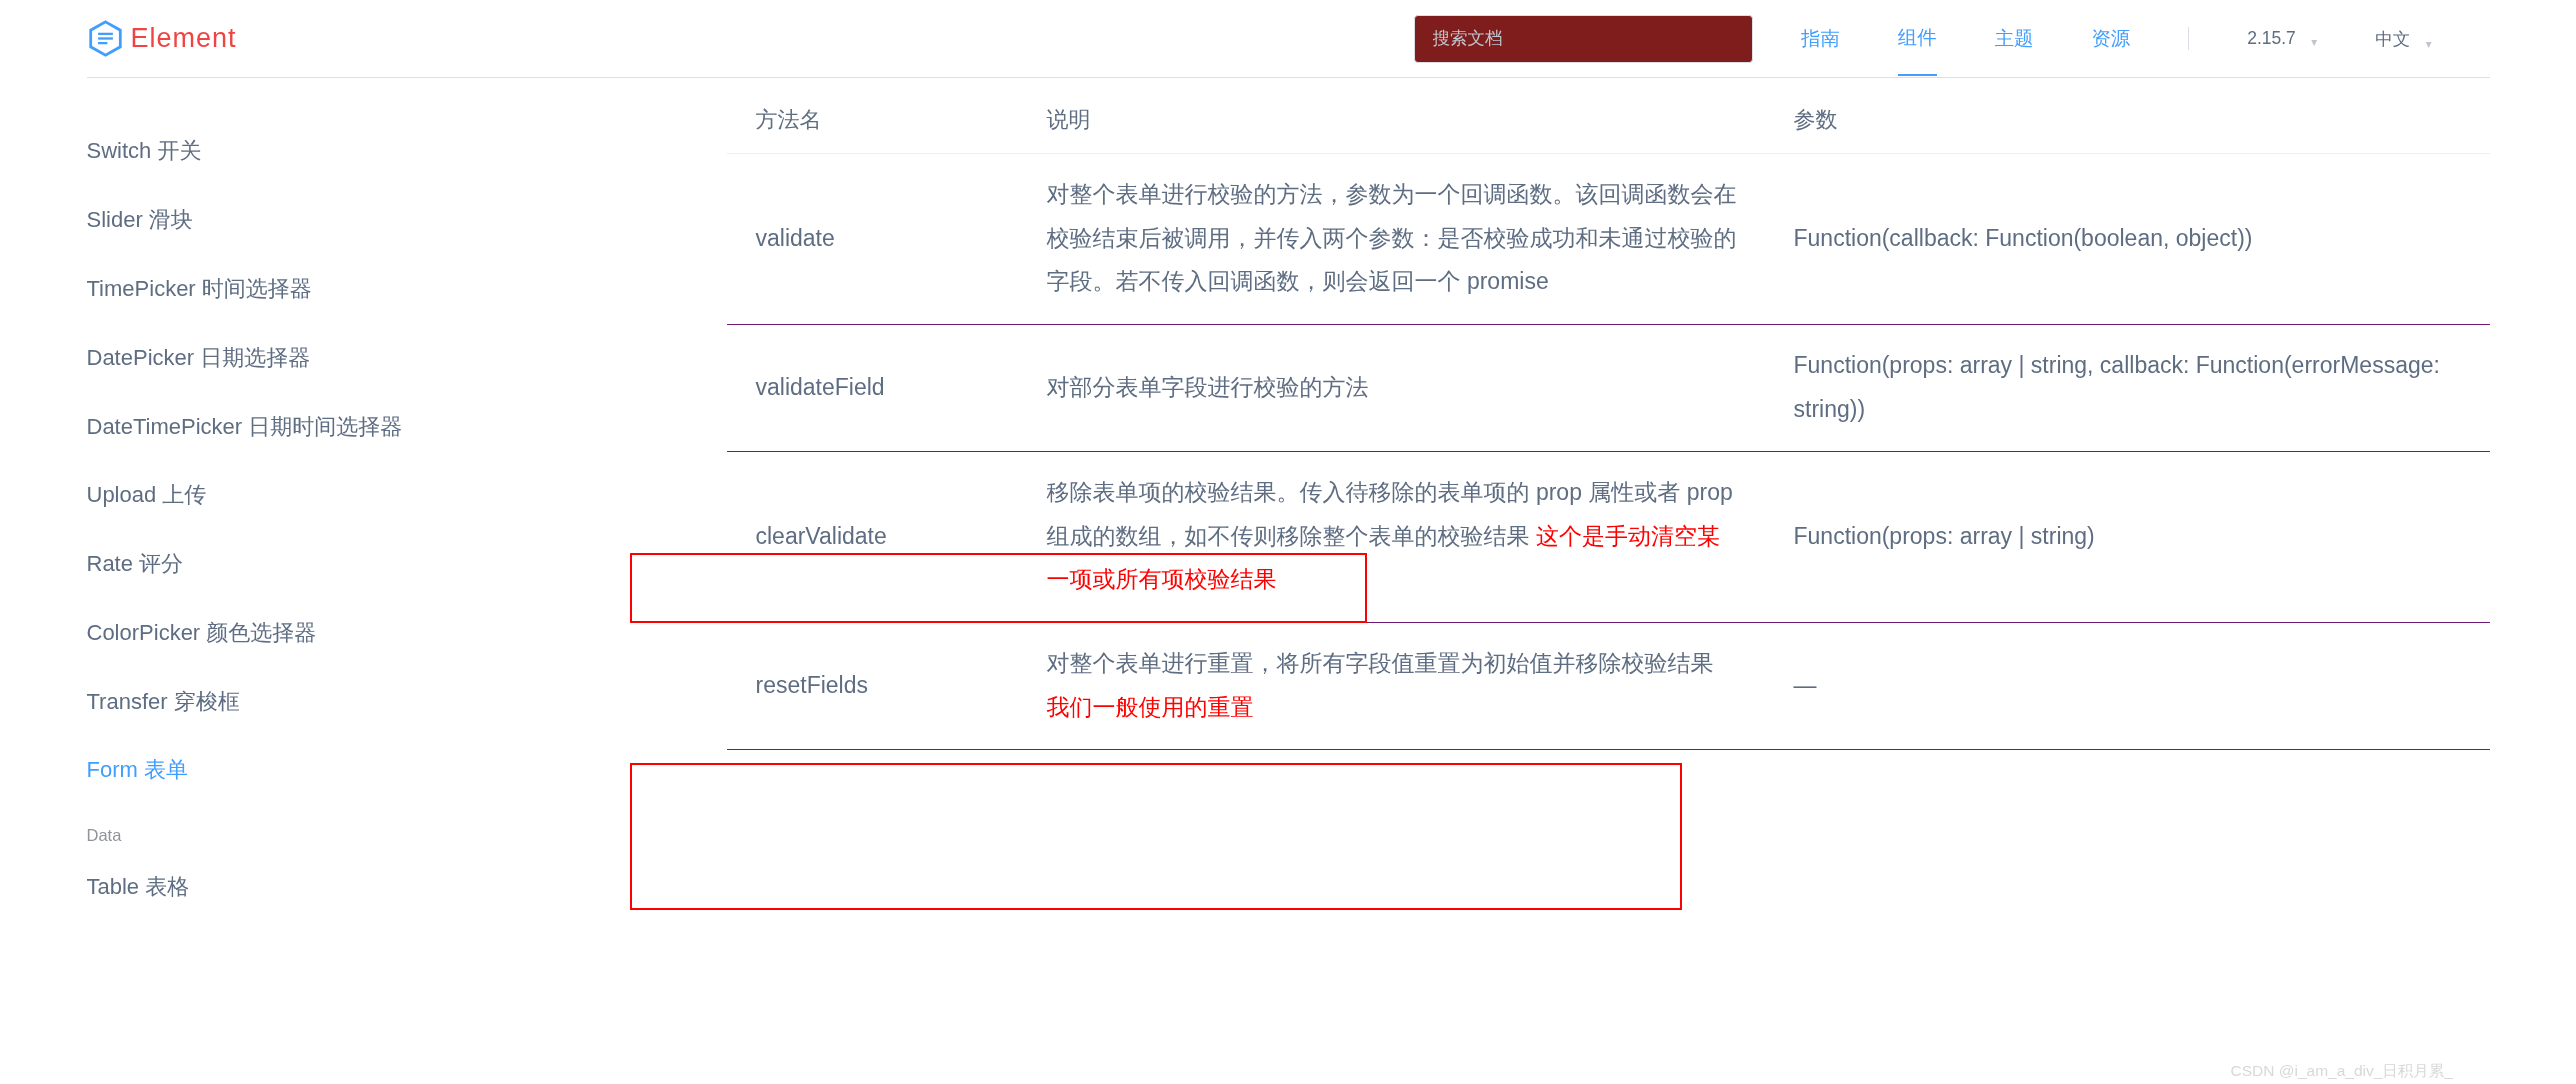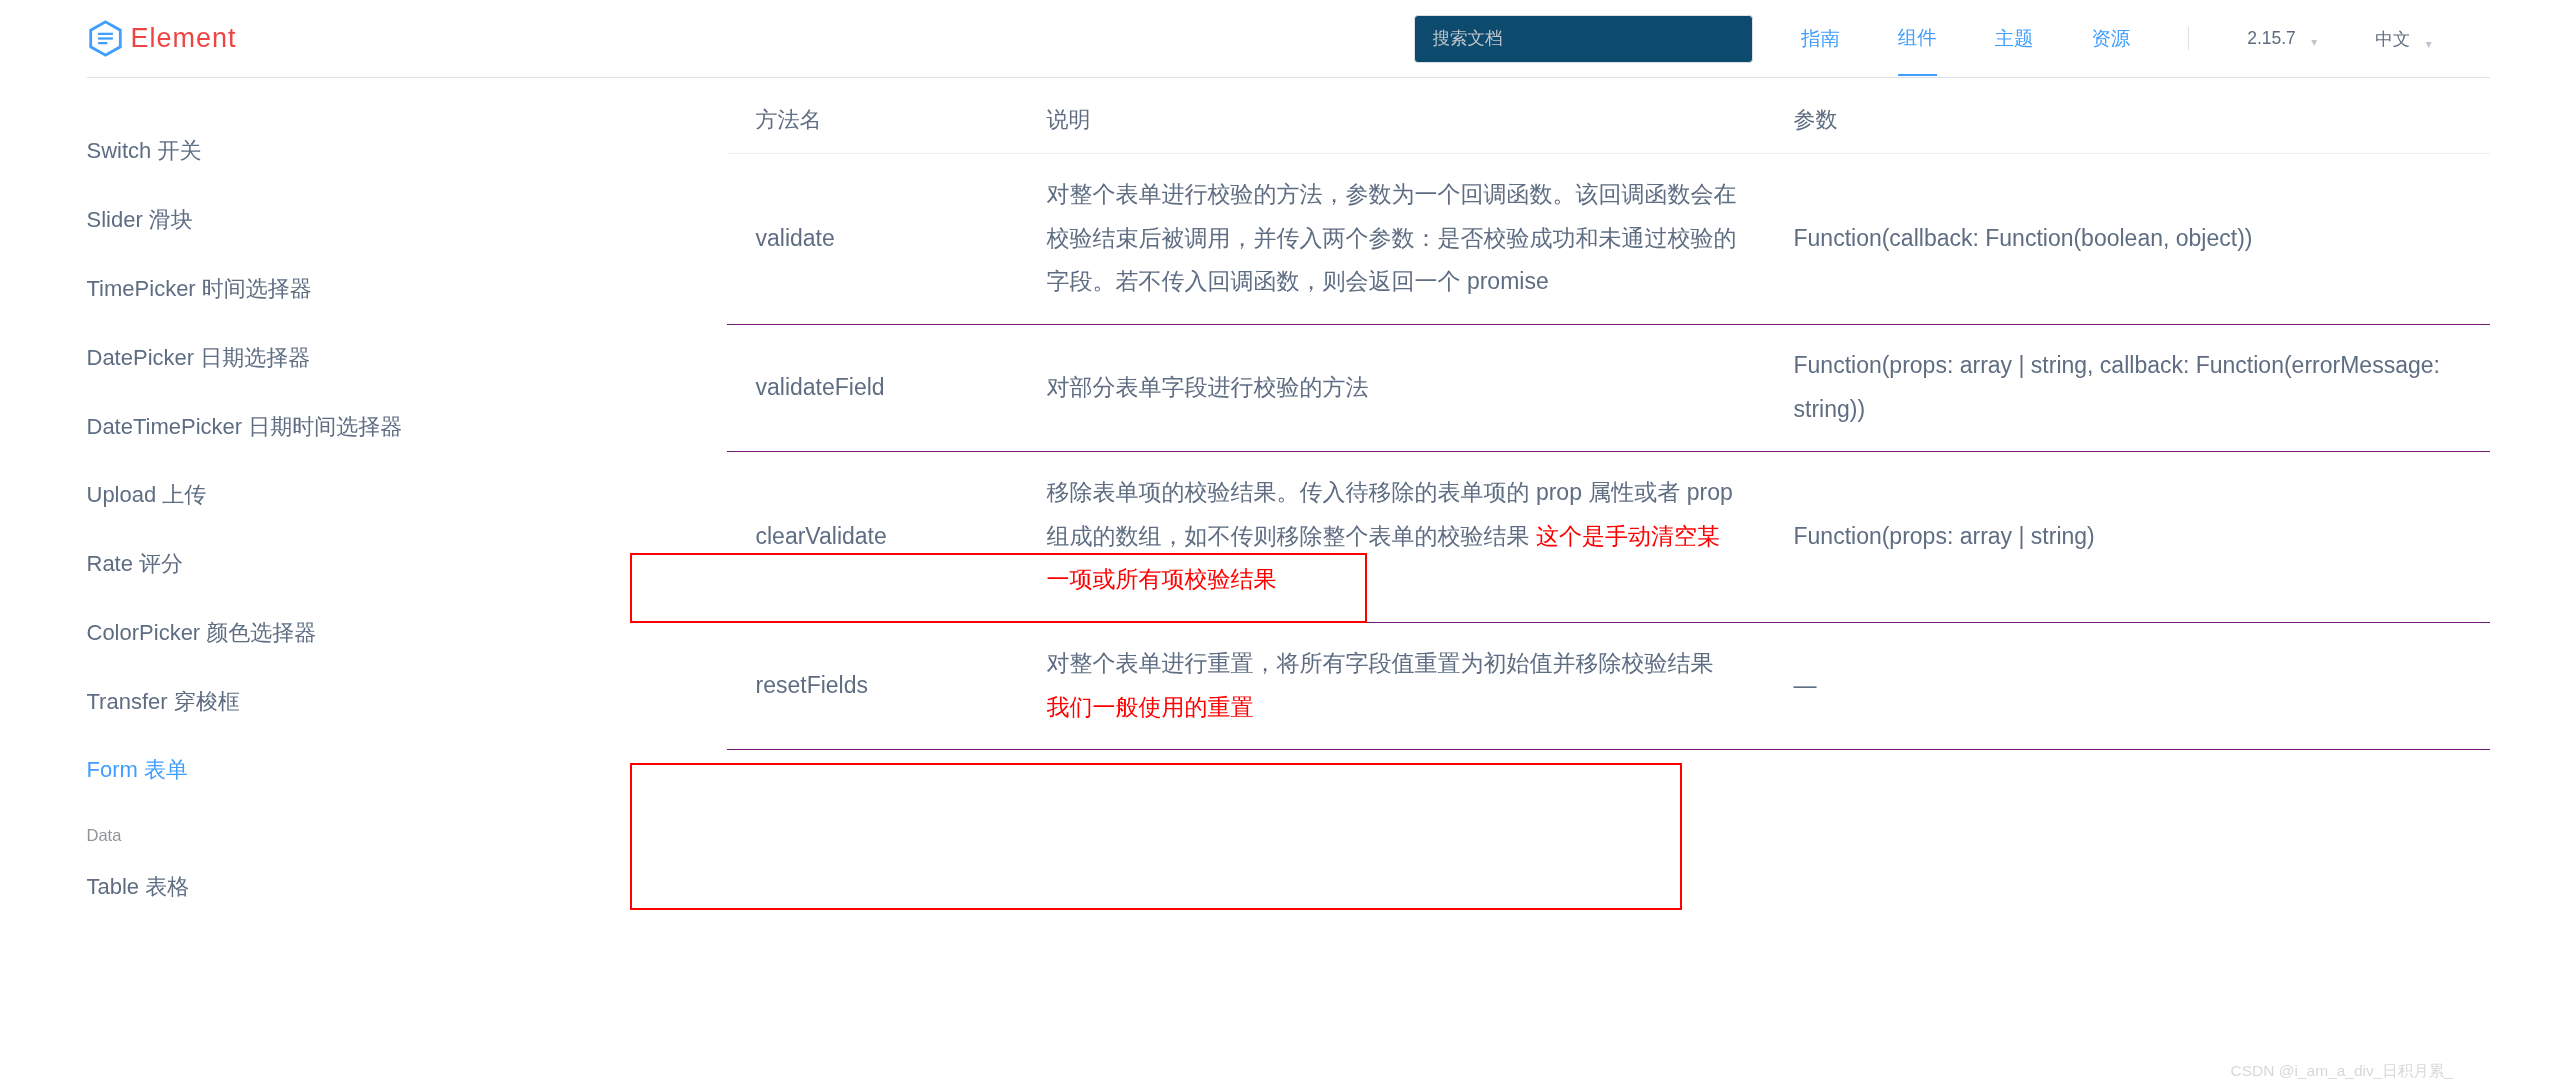--- a/index.html
+++ b/index.html
@@ -19,21 +19,21 @@
     align-items: center;
     border-bottom: 1px solid #dcdfe6;
     padding: 0 0px;
   }
   .logo { display: flex; align-items: center; gap: 7px; color: #ef4444; font-size: 27px; font-weight: 500; letter-spacing: 1px; }
   .logo svg { width: 37px; height: 37px; }
   .spacer { flex: 1; }
   .search {
     width: 339px; height: 48px; border: 1px solid #dcdfe6; border-radius: 3.9px;
     padding: 0 17.5px; font-size: 17.5px; color: #909399; outline: none;
-    margin-right: 48px; background: #0c4a6e;
+    margin-right: 48px; background: #7f1d1d;
   }
   .search::placeholder { color: #c0c4cc; }
   .nav { display: flex; align-items: center; gap: 58px; font-size: 19.4px; color: #409eff; padding-right: 58px; }
   .nav a { color: #409eff; text-decoration: none; cursor: pointer; padding-bottom: 23px; margin-top: 23px; text-align: right; }
   .nav a.active { border-bottom: 2.9px solid #409eff; }
   .divider-v { width: 1px; height: 23px; background: #dcdfe6; }
   .sel { color: #5e6d82; display: flex; align-items: flex-end; gap: 15.5px; font-size: 17.5px; cursor: pointer; }
   .chev { font-size: 11.6px; color: #c0c4cc; }
 
   .body { width: 2403px; margin: 0 auto; display: flex; }

